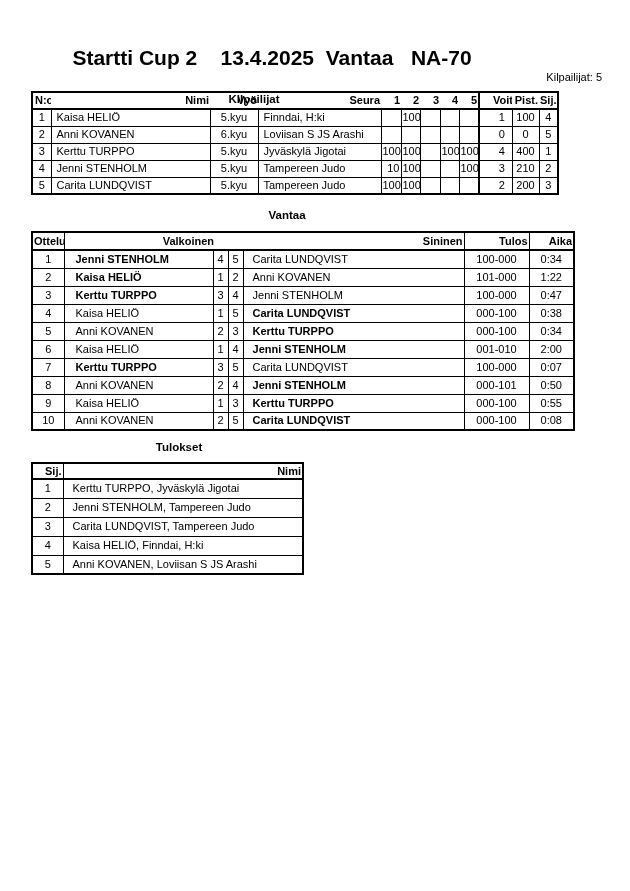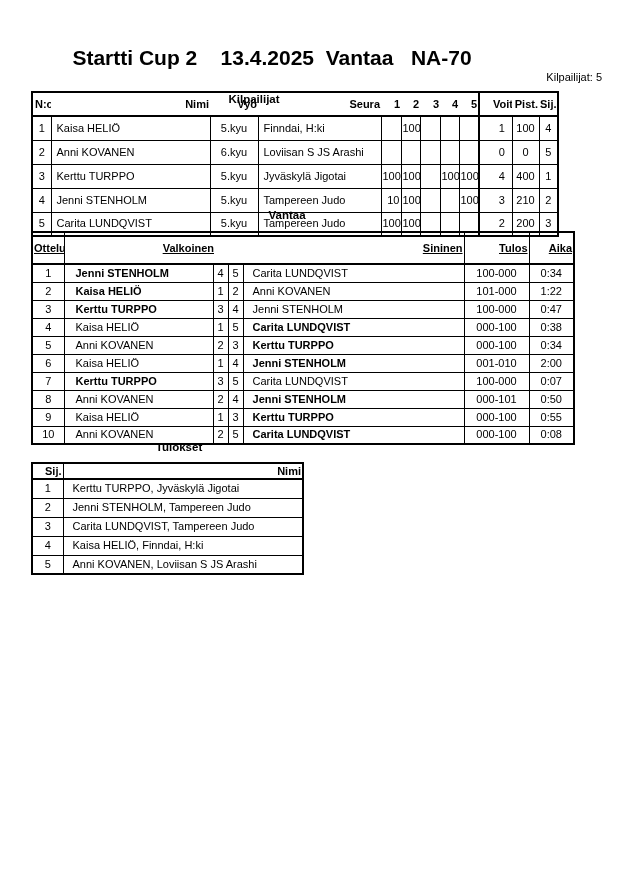--- a/index.html
+++ b/index.html
@@ -46,24 +46,24 @@
   td.c { text-align: center; }
   td.r { text-align: right; padding-right: 1px; }
   td.pl5  { padding-left: 5px; }
   td.pl9  { padding-left: 9px; }
   td.pl11 { padding-left: 11px; }
   td.win { font-weight: 700; }
   #h-valkoinen { padding-right: 14px; }
   #h-sininen  { padding-left: 55px; }
 
   #t-kilpailijat { left: 31px; top: 91px;  width: 526px; }
-  #t-kilpailijat tr { height: 24px; }
+  #t-kilpailijat tr { height: 17px; }
   #t-ottelut     { left: 31px; top: 231px; width: 542px; }
   #t-ottelut tr { height: 18px; }
-  #t-ottelut tr.hrow { height: 32px; text-decoration: underline; }
+  #t-ottelut tr.hrow { height: 18px; }
   #t-tulokset    { left: 31px; top: 462px; width: 271px; }
   #t-tulokset tr { height: 19px; }
   #t-tulokset tr.hrow { height: 16px; }
 </style>
 </head>
 <body>
 
 <div id="title">Startti Cup 2    13.4.2025  Vantaa   NA-70</div>
 <div id="lbl-kilpailijat" class="sec-label">Kilpailijat</div>
 <div id="count">Kilpailijat: 5</div>

